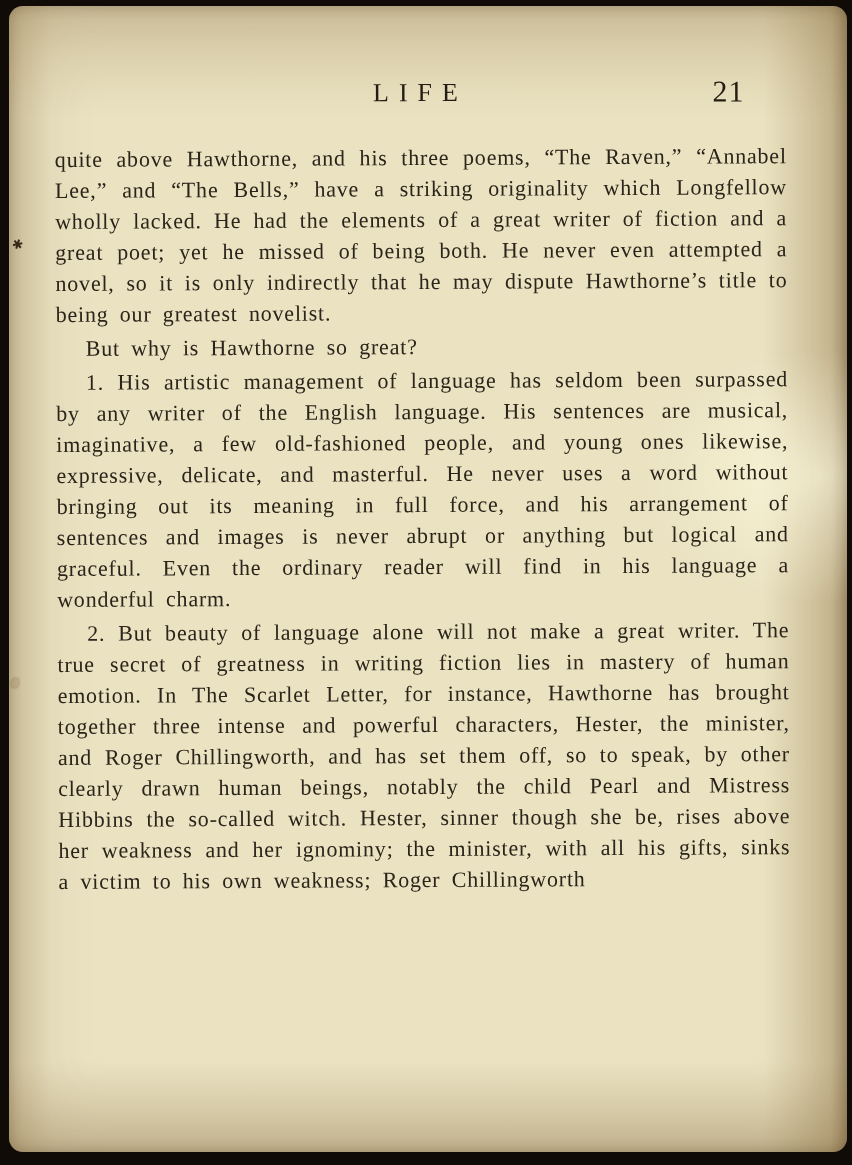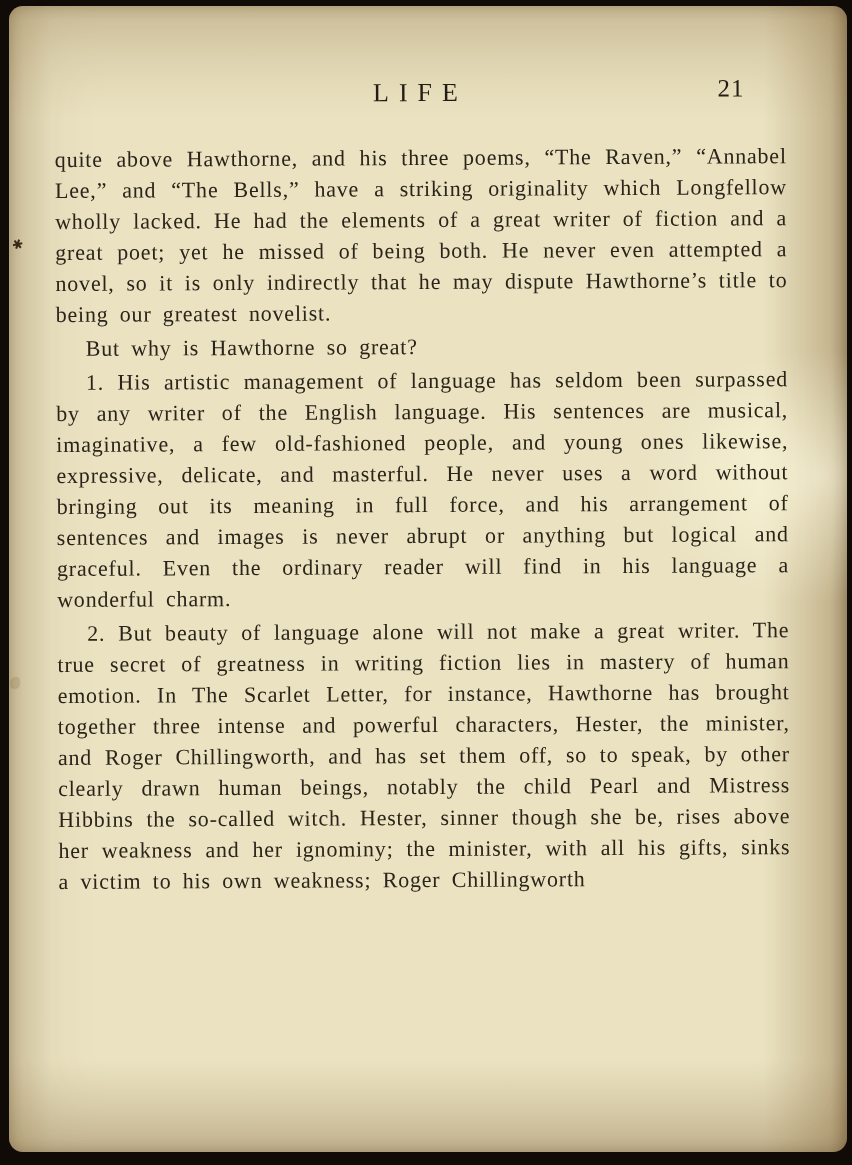--- a/index.html
+++ b/index.html
@@ -56,21 +56,21 @@
     right: 0;
     text-align: center;
     font-size: 26px;
     letter-spacing: 10px;
     color: #241d13;
   }
   .page-number {
     position: absolute;
     right: 42px;
     top: -2px;
-    font-size: 25px;
+    font-size: 30px;
     letter-spacing: 1px;
     color: #241d13;
     font-family: Liberation Serif, serif;
   }
   .body-text {
     font-size: 22px;
     line-height: 31px;
     letter-spacing: 0.8px;
     word-spacing: 5px;
     text-align: justify;

